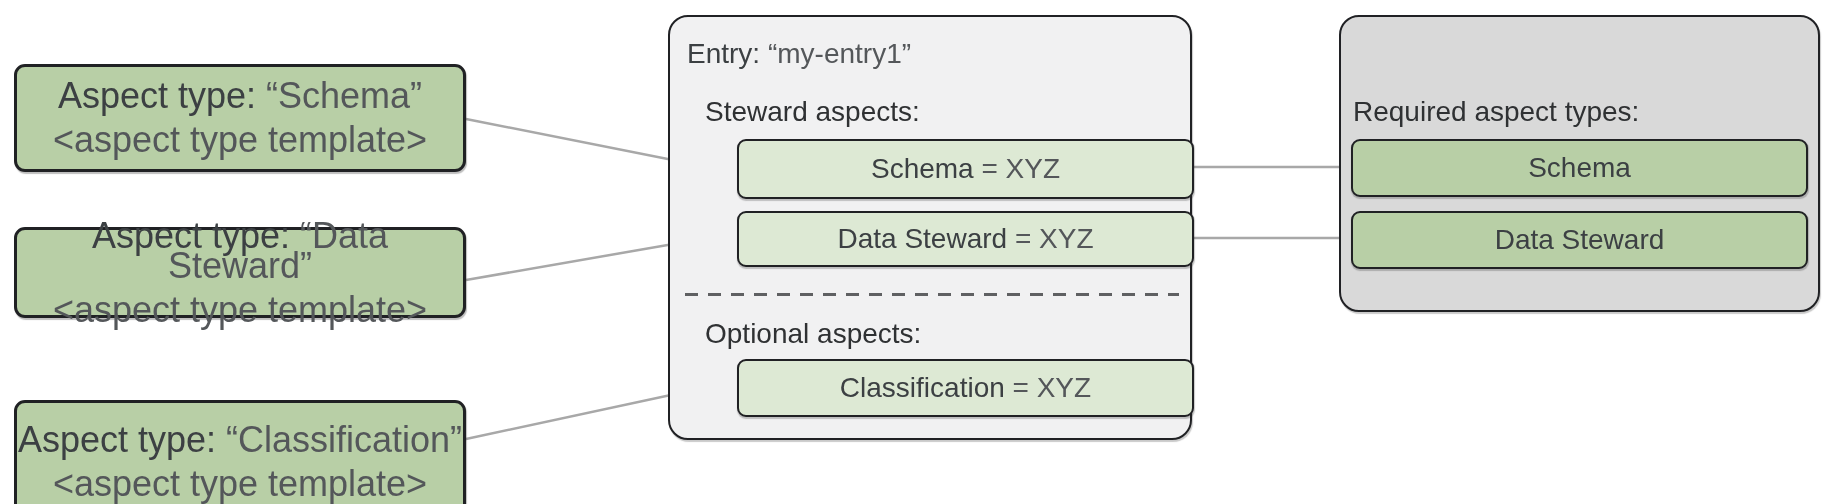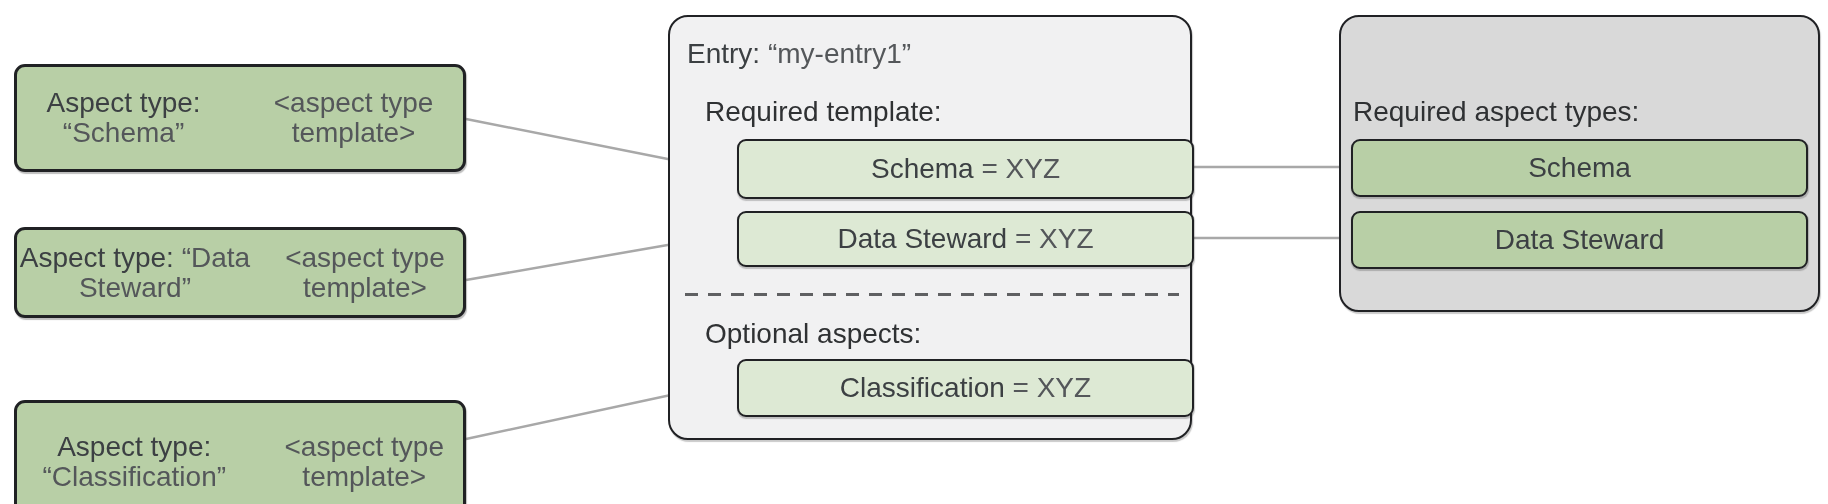--- a/index.html
+++ b/index.html
@@ -39,26 +39,26 @@
   
   .atype {
     position: absolute;
     left: 14px;
     width: 452px;
     background: var(--green-strong);
     border: 3px solid var(--border-dark);
     border-radius: 11px;
     box-shadow: 1px 2px 1px rgba(40,40,40,0.30);
     display: flex;
-    flex-direction: row;
+    flex-direction: column;
     align-items: center;
     justify-content: center;
     gap: 14px;
     z-index: 2;
-    font-size: 28px;
+    font-size: 36px;
     line-height: 30px;
     text-align: center;
   }
   .b { font-weight: normal; color: var(--text-bold); }
   .r { font-weight: normal; color: var(--text-regular); }
   
   .panel {
     position: absolute;
     border: 2.5px solid var(--border-dark);
     border-radius: 20px;
@@ -145,21 +145,21 @@
       <span class="r">“Classification”</span>
     </div>
     <div class="r">&lt;aspect type template&gt;</div>
   </div>
 
   <div class="panel entry-panel">
     <div class="hdr" style="left:17px;top:20px;">
       <span class="b">Entry:</span>
       <span class="r">“my-entry1”</span>
     </div>
-    <div class="heading" style="left:35px;top:78px;">Required template:</div>
+    <div class="heading" style="left:35px;top:78px;">Steward aspects:</div>
 
     <div class="aspect light" style="left:37px;top:122px;height:60px;">
       <div>
         <span class="b">Schema</span>
         <span class="r">= XYZ</span>
       </div>
     </div>
 
     <div class="aspect light" style="left:37px;top:194px;height:56px;">
       <div>

